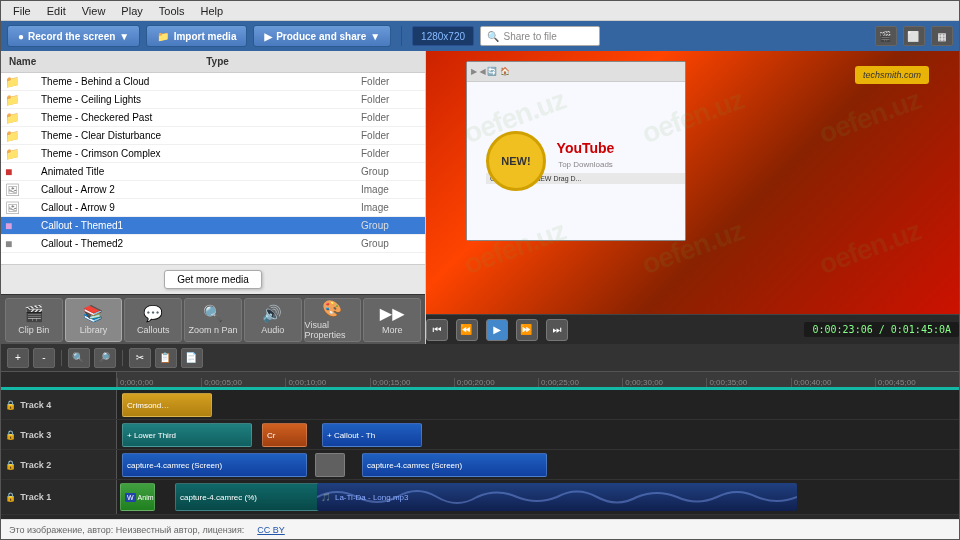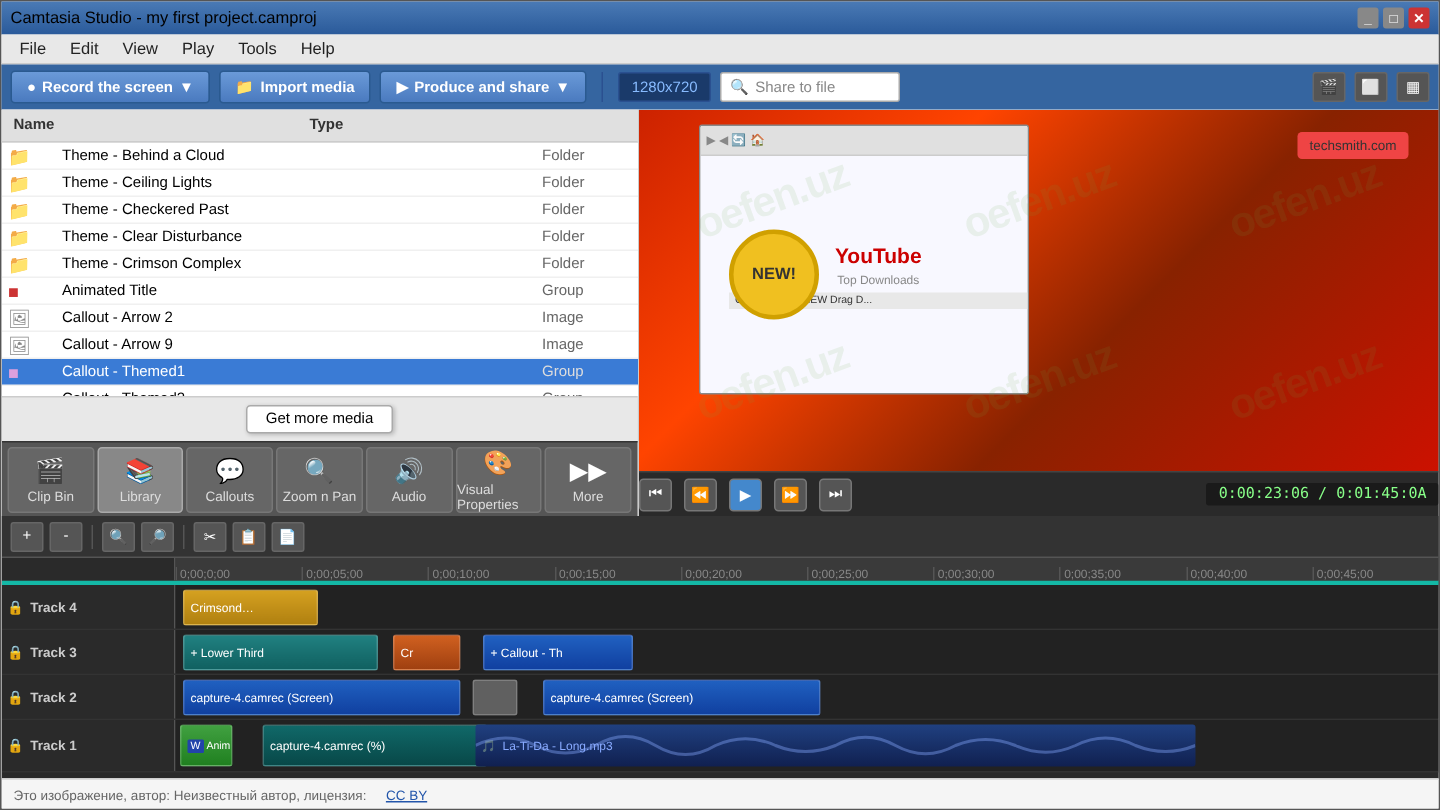--- a/index.html
+++ b/index.html
@@ -293,26 +293,27 @@
       align-items: center;
       justify-content: center;
       font-size: 11px;
       font-weight: bold;
       color: #333;
       border: 3px solid #d0a000;
     }
     .techsmith-logo {
       position: absolute;
       top: 15px;
-      right: 20px;
-      background: #ef4444;
+      right: 30px;
+      background: #eab308;
       padding: 4px 8px;
       border-radius: 3px;
       font-size: 9px;
       color: #333;
+      font-style: italic;
     }
 
     
     #preview-controls {
       background: #2a2a2a;
       height: 30px;
       display: flex;
       align-items: center;
       justify-content: center;
       gap: 8px;
@@ -541,28 +542,20 @@
     
     ::-webkit-scrollbar { width: 8px; height: 8px; }
     ::-webkit-scrollbar-track { background: #333; }
     ::-webkit-scrollbar-thumb { background: #666; border-radius: 2px; }
   </style>
 </head>
 <body>
 
 <div id="app-window">
 
-  <div id="title-bar">
-    <span>Camtasia Studio - my first project.camproj</span>
-    <div id="window-controls">
-      <div class="win-btn minimize">_</div>
-      <div class="win-btn maximize">□</div>
-      <div class="win-btn close">✕</div>
-    </div>
-  </div>
 
   <div id="menu-bar">
     <span class="menu-item">File</span>
     <span class="menu-item">Edit</span>
     <span class="menu-item">View</span>
     <span class="menu-item">Play</span>
     <span class="menu-item">Tools</span>
     <span class="menu-item">Help</span>
   </div>
 

